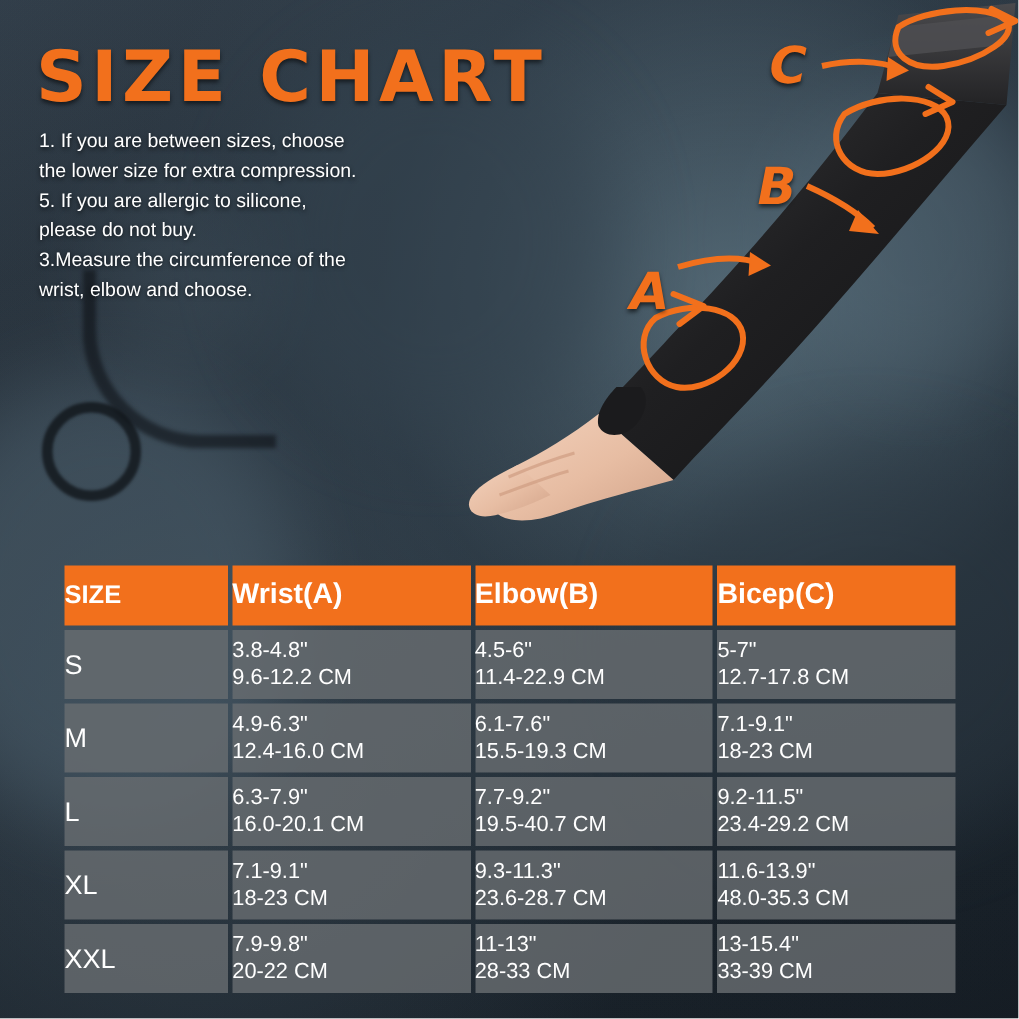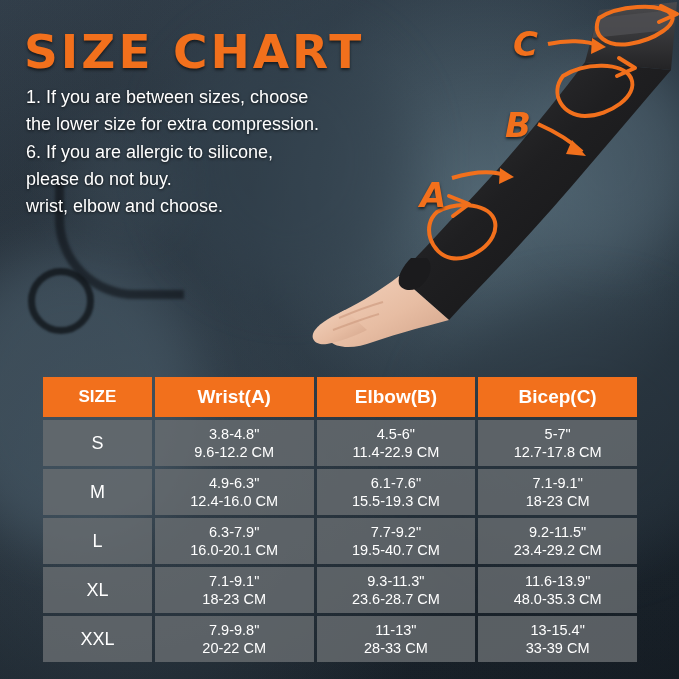--- a/index.html
+++ b/index.html
@@ -70,21 +70,21 @@
     font-family: "DejaVu Sans", sans-serif;
     text-shadow: 0 2px 3px rgba(0,0,0,0.55);
     white-space: nowrap;
   }
   .bullets {
     position: absolute;
     left: 26px;
     top: 84px;
     width: 340px;
     color: #ffffff;
-    font-size: 18px;
+    font-size: 13px;
     line-height: 1.52;
     text-shadow: 0 1px 3px rgba(0,0,0,0.7);
   }
   .bullets div { margin: 0; }
 
   
   .arm-wrap {
     position: absolute;
     right: 0;
     top: 0;
@@ -107,21 +107,21 @@
   
   .table {
     position: absolute;
     left: 40px;
     top: 374px;
     width: 600px;
     border-collapse: separate;
     border-spacing: 3px;
   }
   .table th, .table td {
-    text-align: center;
+    text-align: left;
     color: #ffffff;
     font-size: 16px;
     padding: 0;
     border: 0;
   }
   .table th {
     background: #f2701c;
     height: 40px;
     font-size: 19px;
     font-weight: bold;
@@ -209,22 +209,23 @@
     <path d="M572 140 L586 156 L566 154" fill="#f2701c"></path>
     <path d="M548 44 C566 40 586 40 600 46" stroke="#f2701c" stroke-width="4" fill="none"></path>
     <path d="M592 38 L606 47 L591 54" fill="#f2701c"></path>
   </svg>
 
   <div class="title">SIZE CHART</div>
 
   <div class="bullets">
     <div>1. If you are between sizes, choose</div>
     <div>the lower size for extra compression.</div>
-    <div>6. If you are allergic to silicone,</div>
+    <div>5. If you are allergic to silicone,</div>
     <div>please do not buy.</div>
+    <div>3.Measure the circumference of the</div>
     <div>wrist, elbow and choose.</div>
   </div>
 
   <div class="label-letter lbl-a">A</div>
   <div class="label-letter lbl-b">B</div>
   <div class="label-letter lbl-c">C</div>
 
   <table class="table">
     <thead>
       <tr>

